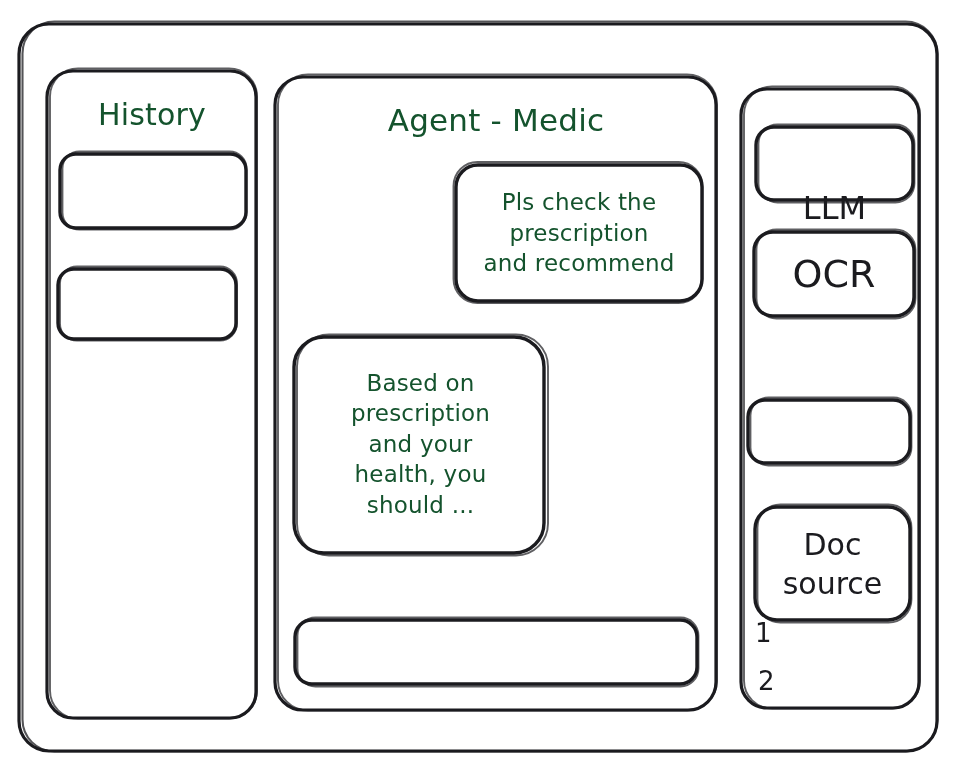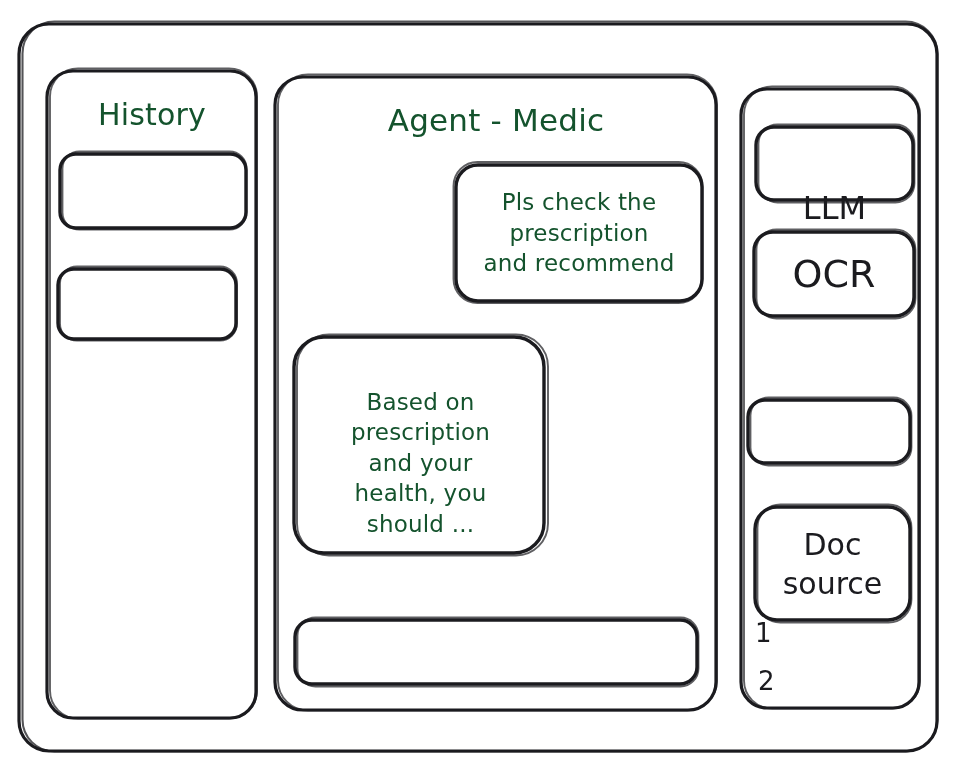--- a/index.html
+++ b/index.html
@@ -74,21 +74,21 @@
   }
 
   #user-bubble  { left: 452px; top: 160px; width: 254px; height: 146px; }
   #user-bubble-text {
     left: 452px; top: 160px; width: 254px; height: 146px;
     font-size: 23px; padding: 4px 8px; text-align: center;
   }
 
   #agent-bubble { left: 291px; top: 333px; width: 259px; height: 226px; }
   #agent-bubble-text {
-    left: 291px; top: 350px; width: 259px; height: 226px;
+    left: 291px; top: 331px; width: 259px; height: 226px;
     font-size: 23px; padding: 17px 10px;
   }
 
   #composer-input { left: 292px; top: 616px; width: 409px; height: 73px; }
 
   
   #tools-panel { left: 738px; top: 86px; width: 185px; height: 626px; }
   #tool-llm    { left: 753px; top: 123px; width: 163px; height: 82px; }
   #tool-ocr    { left: 751px; top: 228px; width: 166px; height: 93px; }
   #tool-params { left: 745px; top: 396px; width: 168px; height: 72px; }

